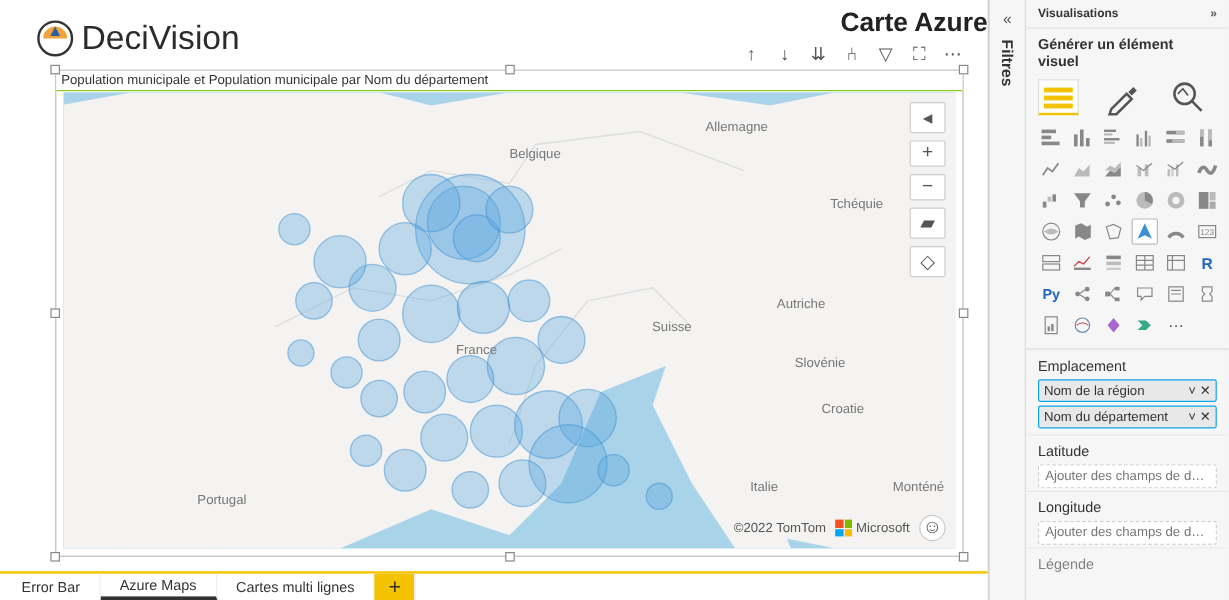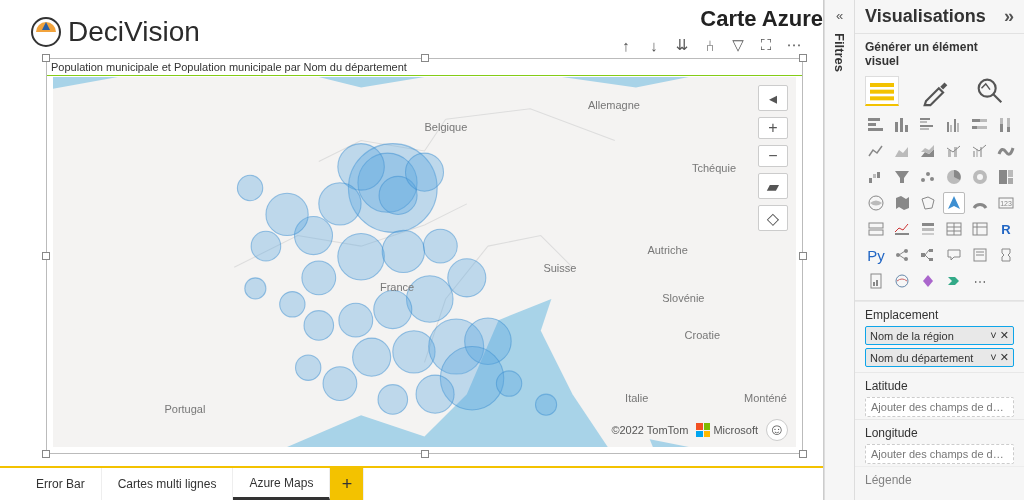--- a/index.html
+++ b/index.html
@@ -19,28 +19,28 @@
 .visual-title{font-size:11px;color:#333;padding:2px 4px;border-bottom:1px solid #84cc16;background:#fff}
 .map{position:absolute;left:6px;right:6px;top:18px;bottom:6px;overflow:hidden;background:#a8d3e8}
 .map svg{width:100%;height:100%}
 .map-controls{position:absolute;right:8px;top:8px;display:flex;flex-direction:column;gap:6px}
 .map-ctrl{width:30px;height:26px;background:rgba(255,255,255,0.95);border:1px solid #ccc;display:flex;align-items:center;justify-content:center;color:#555;font-size:16px;cursor:pointer;border-radius:2px}
 .map-ctrl.zoom{height:22px}
 .map-attrib{position:absolute;right:8px;bottom:6px;display:flex;align-items:center;gap:8px;font-size:11px;color:#555}
 .ms-logo{display:flex;align-items:center;gap:3px}
 .ms-square{width:14px;height:14px;display:grid;grid-template-columns:1fr 1fr;grid-template-rows:1fr 1fr;gap:1px}
 .ms-square div:nth-child(1){background:#f25022}.ms-square div:nth-child(2){background:#7fba00}.ms-square div:nth-child(3){background:#00a4ef}.ms-square div:nth-child(4){background:#ffb900}
-.tabs{height:34px;border-top:2px solid #f3c200;background:#fff;display:flex;align-items:stretch;padding-left:20px}
+.tabs{height:24px;border-top:2px solid #f3c200;background:#fff;display:flex;align-items:stretch;padding-left:2px}
 .tab{padding:0 16px;display:flex;align-items:center;font-size:12px;color:#333;border-right:1px solid #eee;cursor:pointer}
 .tab.active{border-bottom:3px solid #333;font-weight:500}
 .tab.add{background:#f3c200;width:34px;justify-content:center;font-size:18px;color:#333}
 .filters-bar{width:30px;background:#f6f6f6;border-left:1px solid #ddd;display:flex;flex-direction:column;align-items:center;padding-top:8px;gap:10px}
 .filters-bar .flabel{writing-mode:vertical-rl;font-size:13px;font-weight:600;color:#333}
 .viz-pane{width:170px;background:#f6f6f6;border-left:1px solid #ddd;display:flex;flex-direction:column;font-size:12px;color:#333;overflow:hidden}
-.viz-header{padding:6px 10px;font-weight:700;font-size:18px;display:flex;justify-content:space-between;border-bottom:1px solid #e2e2e2}
+.viz-header{padding:6px 10px;font-weight:700;font-size:10px;display:flex;justify-content:space-between;border-bottom:1px solid #e2e2e2}
 .viz-sub{padding:6px 10px 4px;font-size:12px;font-weight:600}
 .viz-modes{display:flex;gap:20px;padding:4px 10px 0;justify-content:flex-start}
 .mode-btn{width:34px;height:30px;display:flex;align-items:center;justify-content:center;position:relative;cursor:pointer}
 .mode-btn.active{background:#fff;border:1px solid #ddd;border-bottom:2px solid #f3c200}
 .viz-gallery{display:grid;grid-template-columns:repeat(6,22px);gap:4px 4px;padding:8px 10px;border-bottom:1px solid #e2e2e2;justify-content:space-between}
 .viz-icon{width:22px;height:22px;display:flex;align-items:center;justify-content:center;color:#555;cursor:pointer;font-size:13px;border-radius:2px}
 .viz-icon.sel{background:#fff;border:1px solid #bbb}
 .viz-icon svg{width:18px;height:18px}
 .field-section{padding:6px 10px 2px;border-top:1px solid #e8e8e8}
 .field-label{font-size:12px;color:#333;margin-bottom:4px}
@@ -170,22 +170,22 @@
               </span>
             <span>Microsoft</span>
           </span>
           <span class="map-ctrl" style="width:22px;height:22px;border-radius:11px">☺</span>
         </div>
       </div>
     </div>
   </div>
   <div class="tabs">
     <div class="tab">Error Bar</div>
+    <div class="tab active">Azure Maps</div>
     <div class="tab">Cartes multi lignes</div>
-    <div class="tab active">Azure Maps</div>
     <div class="tab add">+</div>
   </div>
 </div>
 
 <div class="filters-bar">
   <span style="font-size:13px;color:#555">«</span>
   <span class="flabel">Filtres</span>
 </div>
 
 <div class="viz-pane">
@@ -402,21 +402,21 @@
       </div>
     <div class="viz-icon">
         <svg viewBox="0 0 18 18">
           <rect x="2" y="3" width="14" height="12" fill="none" stroke="#888"></rect>
           <line x1="6" y1="3" x2="6" y2="15" stroke="#888"></line>
           <line x1="2" y1="7" x2="16" y2="7" stroke="#888"></line>
         </svg>
       </div>
     <div class="viz-icon" style="color:#2166c4;font-weight:700">R</div>
 
-    <div class="viz-icon" style="color:#2166c4;font-weight:400;font-size:15px">Py</div>
+    <div class="viz-icon" style="color:#2166c4;font-weight:700;font-size:12px">Py</div>
     <div class="viz-icon">
         <svg viewBox="0 0 18 18">
           <circle cx="5" cy="9" r="2" fill="#888"></circle>
           <circle cx="13" cy="5" r="2" fill="#888"></circle>
           <circle cx="13" cy="13" r="2" fill="#888"></circle>
           <line x1="6" y1="9" x2="12" y2="5" stroke="#888"></line>
           <line x1="6" y1="9" x2="12" y2="13" stroke="#888"></line>
         </svg>
       </div>
     <div class="viz-icon">

